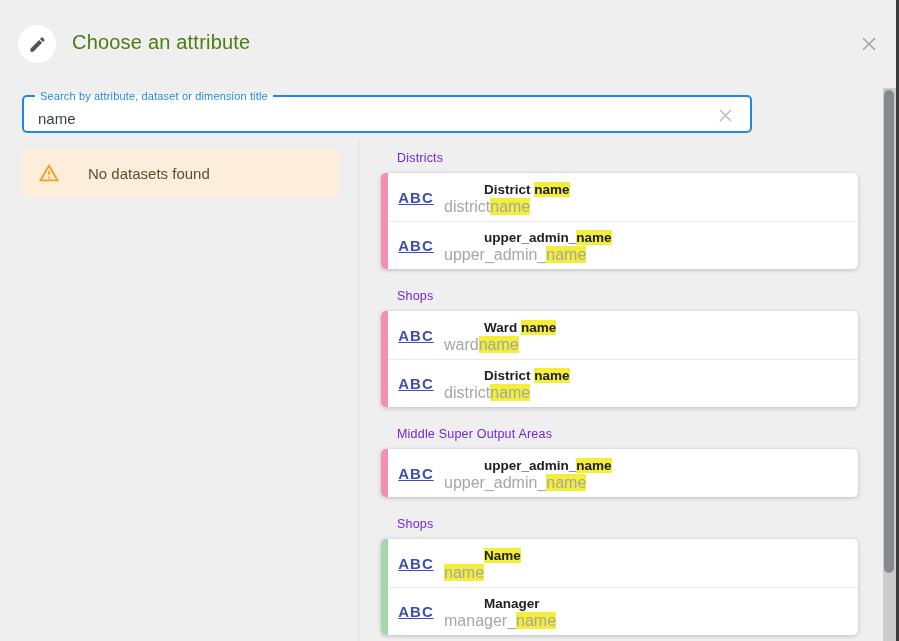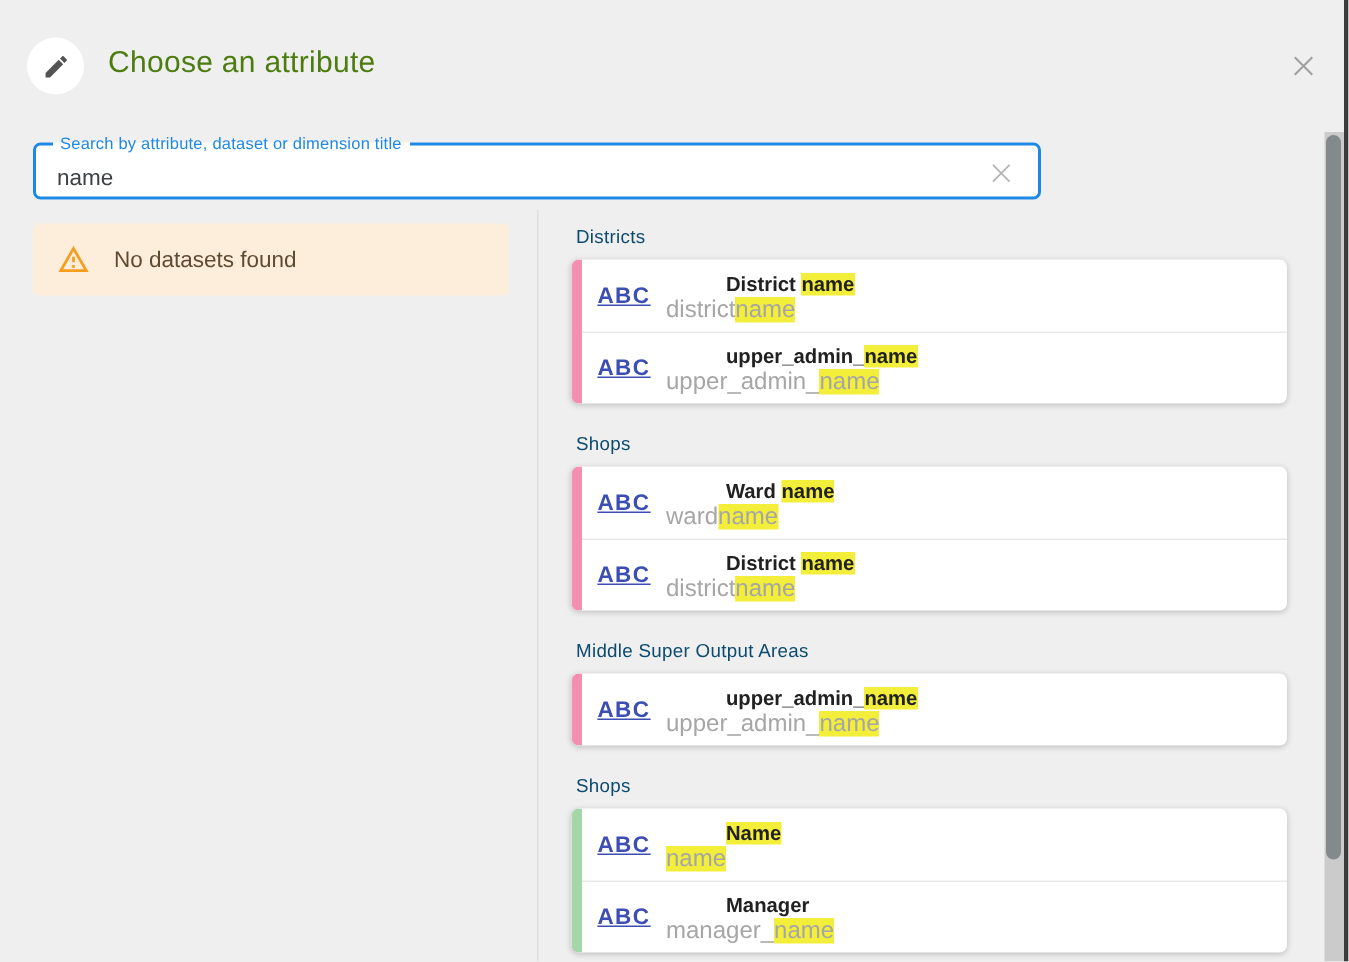--- a/index.html
+++ b/index.html
@@ -24,21 +24,21 @@
     font-size:20px; color:#4d7c0f; letter-spacing:0.2px;
   }
   .close-btn {
     position:absolute; right:19px; top:33px; width:22px; height:22px;
     display:flex; align-items:center; justify-content:center; cursor:pointer;
   }
   .close-btn svg { width:20px; height:20px; stroke:#9e9e9e; stroke-width:1.6; }
 
   
   .search-fieldset {
-    position:absolute; left:22px; top:90px; width:672px; height:43px;
+    position:absolute; left:22px; top:90px; width:730px; height:43px;
     border:2px solid #1e88e5; border-radius:5px; background:#ffffff;
   }
   .search-fieldset legend {
     margin-left:11px; padding:0 5px;
     font-size:11px; color:#1e88e5; letter-spacing:0.15px;
   }
   .search-input {
     position:absolute; left:0; top:4px; width:780px; height:30px;
     border:none; outline:none; background:transparent;
     padding:0 0 6px 14px; font-family:"Liberation Sans", sans-serif;
@@ -47,37 +47,37 @@
   .clear-btn {
     position:absolute; right:14px; top:2px; width:22px; height:22px;
     display:flex; align-items:center; justify-content:center; cursor:pointer;
   }
   .clear-btn svg { width:19px; height:19px; stroke:#b4b4b4; stroke-width:1.5; }
 
   
   .warning-box {
     position:absolute; left:22px; top:149px; width:317px; height:48px;
     background:#fdeedc; border-radius:4px;
-    display:flex; align-items:center; padding-left:16px;
+    display:flex; align-items:center; padding-left:16px;gap:12px;
   }
   .warning-box svg { width:22px; height:22px; fill:#f79d1e; flex:0 0 auto; }
   .warning-text { margin-left:16px; font-size:15px; color:#5f4b32; }
 
   
   .v-divider {
     position:absolute; left:358px; top:140px; width:1px; height:501px;
     background:#dedede;
   }
 
   
   .results { position:absolute; left:381px; top:150px; width:477px; }
   .group { margin-bottom:19px; }
   .group-label {
-    font-size:12.5px; color:#0c4a6e; letter-spacing:0.2px;
-    margin:0 0 7px 3px; line-height:16px;
+    font-size:12.5px; color:#6d28d9; letter-spacing:0.2px;
+    margin:0 0 7px 16px; line-height:16px;
   }
   .card {
     position:relative; background:#ffffff; border-radius:5px;
     box-shadow:0 1px 4px rgba(0,0,0,0.22);
     padding-left:7px; overflow:hidden;
   }
   .accent-strip { position:absolute; left:0; top:0; bottom:0; width:7px; }
   .row { display:flex; align-items:center; height:48px; cursor:pointer; }
   .row + .row { border-top:1px solid #e9e9e9; }
   .abc {

